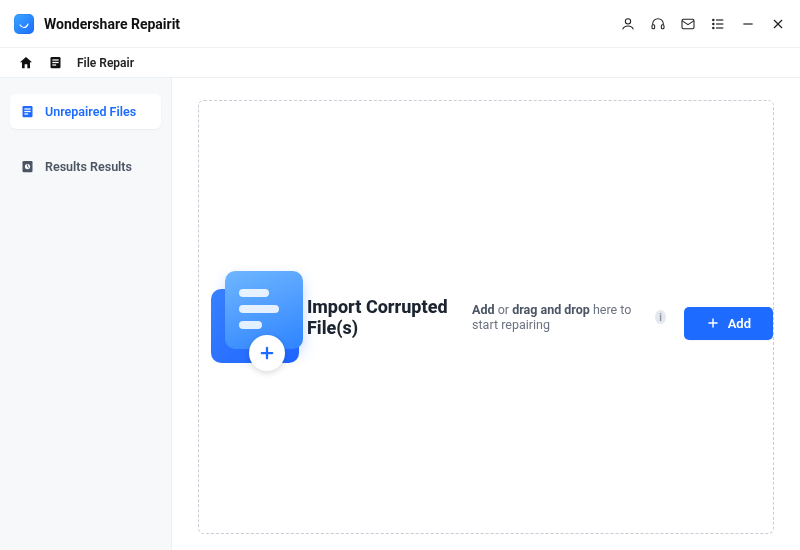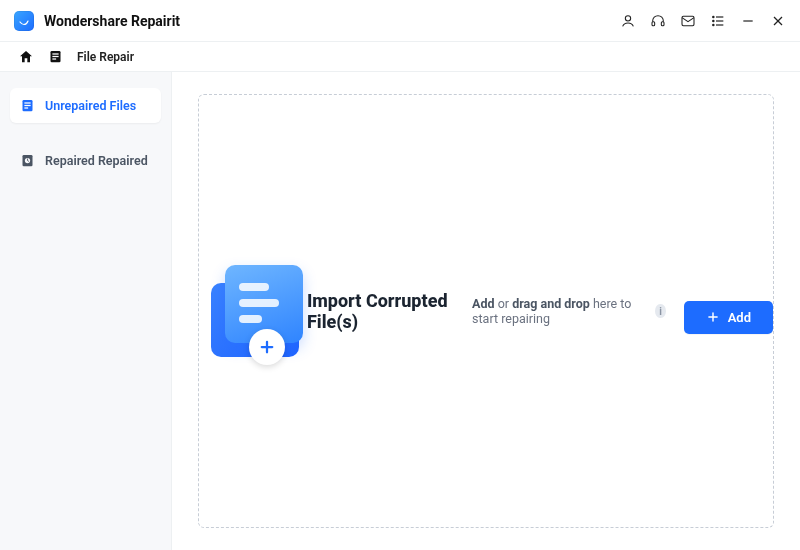--- a/index.html
+++ b/index.html
@@ -1,18 +1,18 @@
 <!DOCTYPE html>
 <html><head>
 <meta charset="utf-8">
 <style>
   * { margin: 0; padding: 0; box-sizing: border-box; font-family: -apple-system, BlinkMacSystemFont, "Segoe UI", Roboto, Helvetica, Arial, sans-serif; }
   body { width: 800px; height: 550px; background: #fff; color: #1f2937; overflow: hidden; }
   
-  .titlebar { display: flex; align-items: center; justify-content: space-between; height: 42px; padding: 0 14px; border-bottom: 1px solid #edf0f2; }
+  .titlebar { display: flex; align-items: center; justify-content: space-between; height: 48px; padding: 0 14px; border-bottom: 1px solid #edf0f2; }
   .titlebar-left { display: flex; align-items: center; gap: 10px; }
   .app-logo { width: 20px; height: 20px; border-radius: 5px; background: linear-gradient(135deg,#3aa6ff,#1c6cff); display: flex; align-items:center; justify-content:center; box-shadow: 0 0 0 1px rgba(0,0,0,.06) inset; }
   .app-logo svg { width: 12px; height: 12px; }
   .app-title { font-size: 14px; font-weight: 700; color:#111; }
   .titlebar-right { display: flex; align-items: center; gap: 14px; color:#333; }
   .titlebar-right .tb-icon { width: 16px; height: 16px; display:flex; align-items:center; justify-content:center; cursor:pointer; color:#222; }
   .titlebar-right .tb-icon svg { width: 16px; height:16px; stroke:#222; }
   
   .navbar { display:flex; align-items:center; gap:14px; height:30px; padding: 0 18px; border-bottom: 1px solid #edf0f2; }
   .nav-home, .nav-file { display:flex; align-items:center; justify-content:center; }
@@ -129,21 +129,21 @@
       <span>Unrepaired Files</span>
     </div>
     <div class="side-item">
       <span class="s-icon">
         <svg width="15" height="15" viewBox="0 0 24 24" fill="#4b5563">
             <rect x="4" y="3" width="16" height="18" rx="2"></rect>
             <circle cx="12" cy="12" r="4.2" fill="#f7f8fa"></circle>
             <path d="M12 9.5V12l1.8 1.2" stroke="#4b5563" stroke-width="1.4" fill="none" stroke-linecap="round"></path>
           </svg>
       </span>
-      <span>Repaired Repaired</span>
+      <span>Results Results</span>
     </div>
   </div>
 
   <div class="main">
     <div class="dropzone">
       <div class="illust">
         <div class="card-back"></div>
         <div class="card-front">
           <div class="line l1"></div>
           <div class="line l2"></div>

